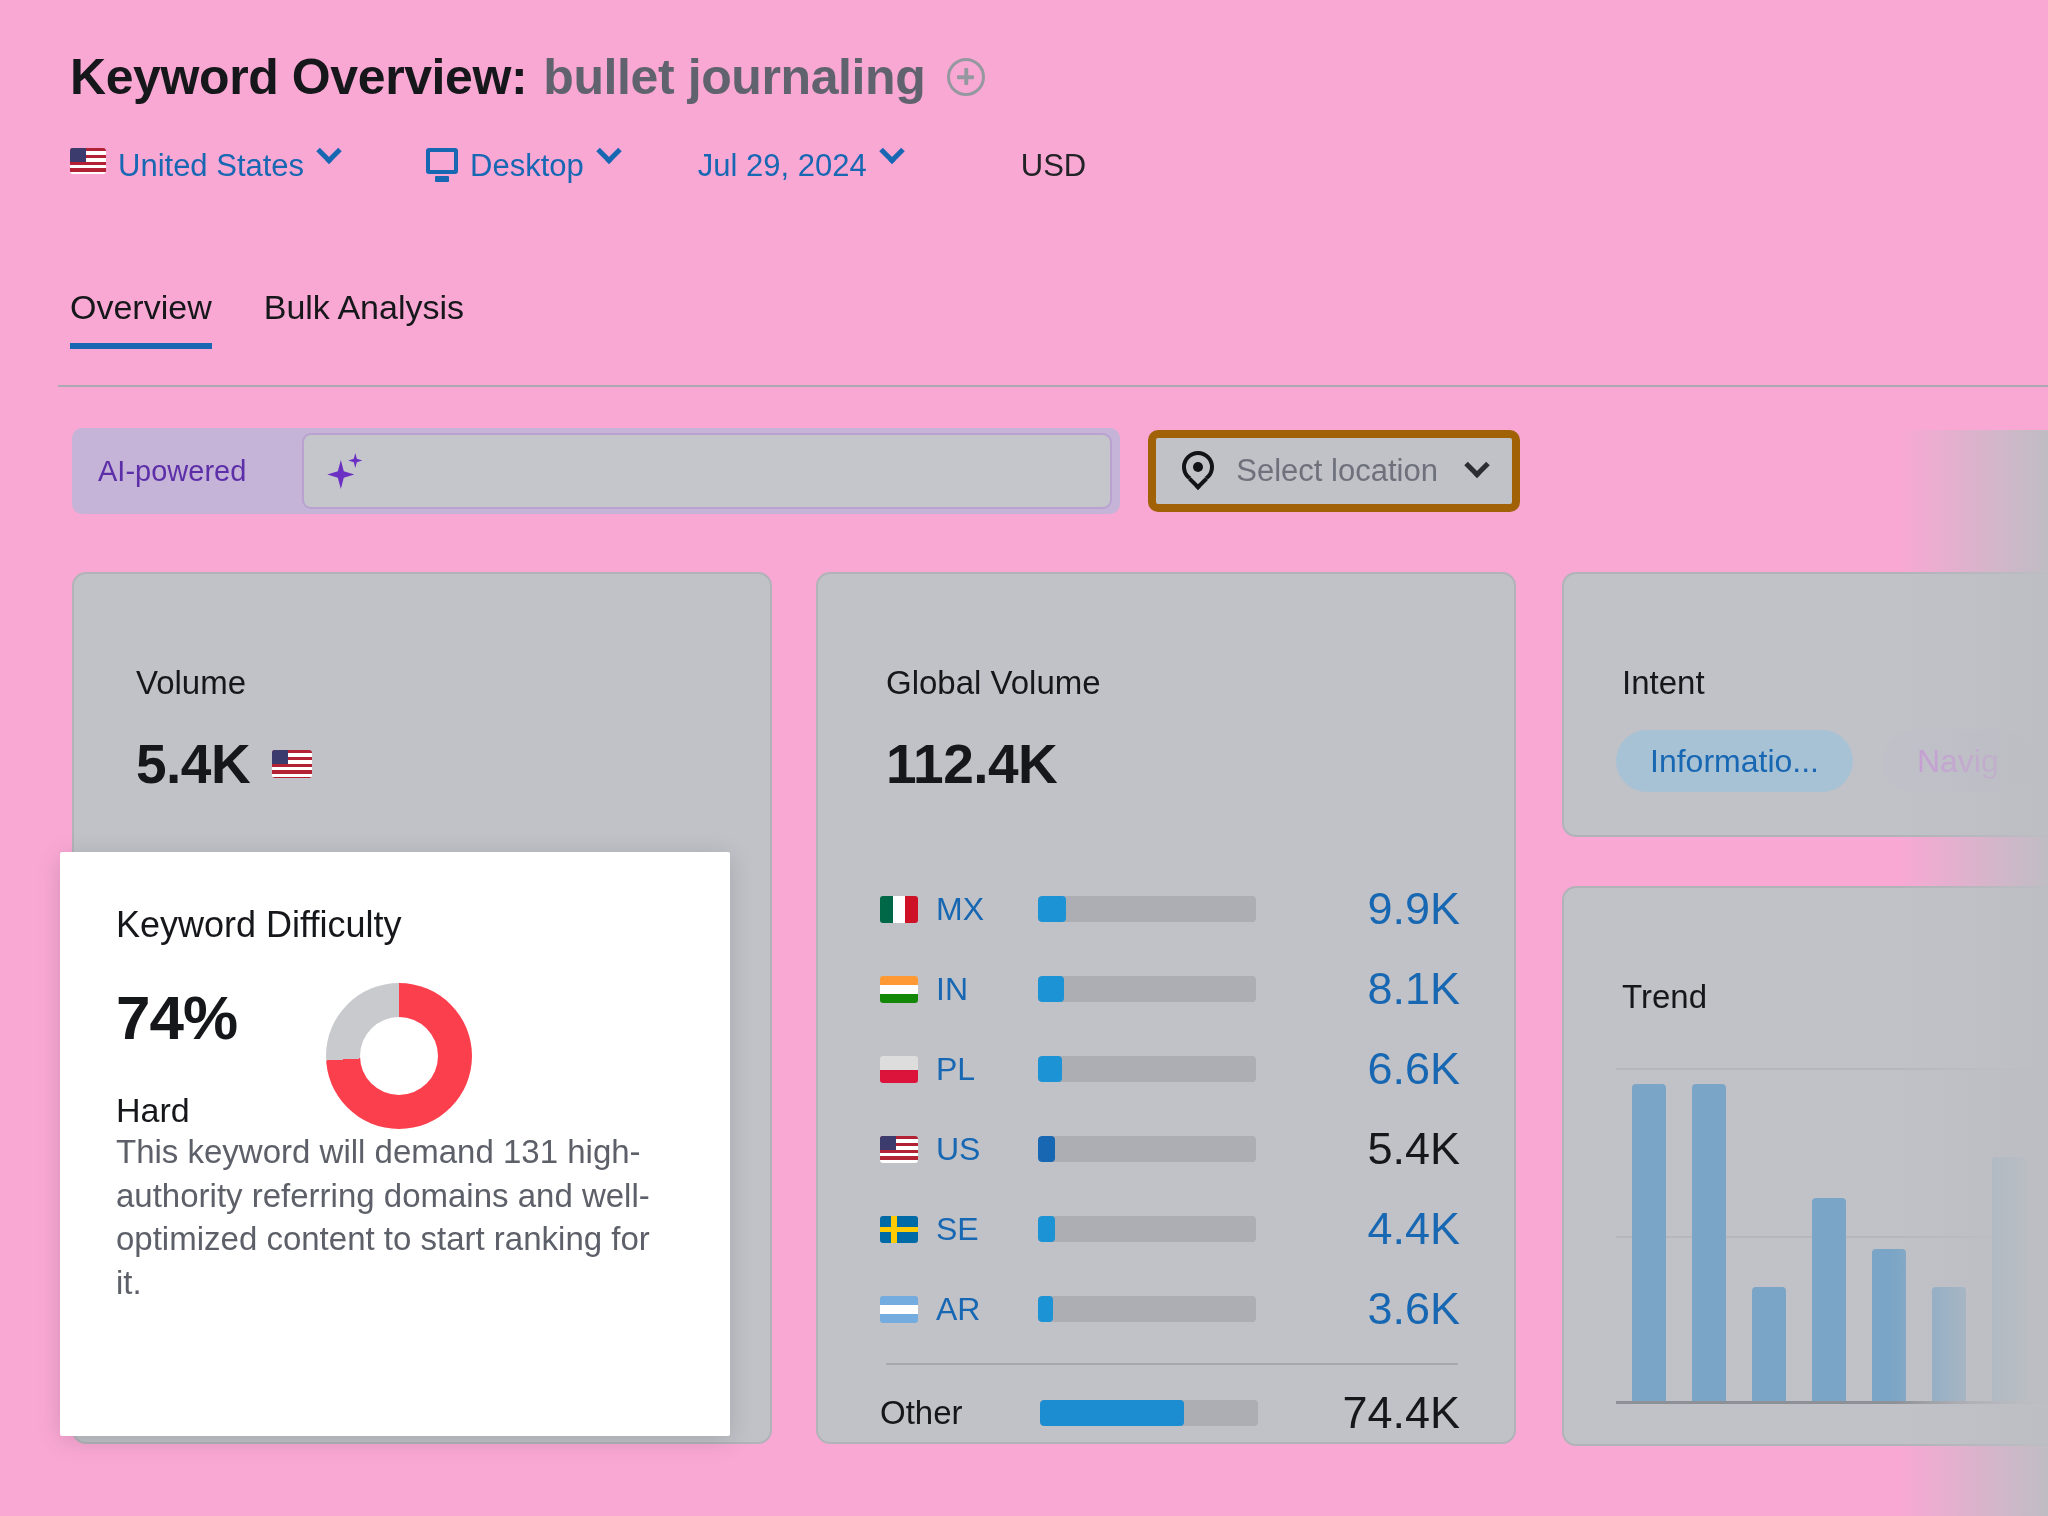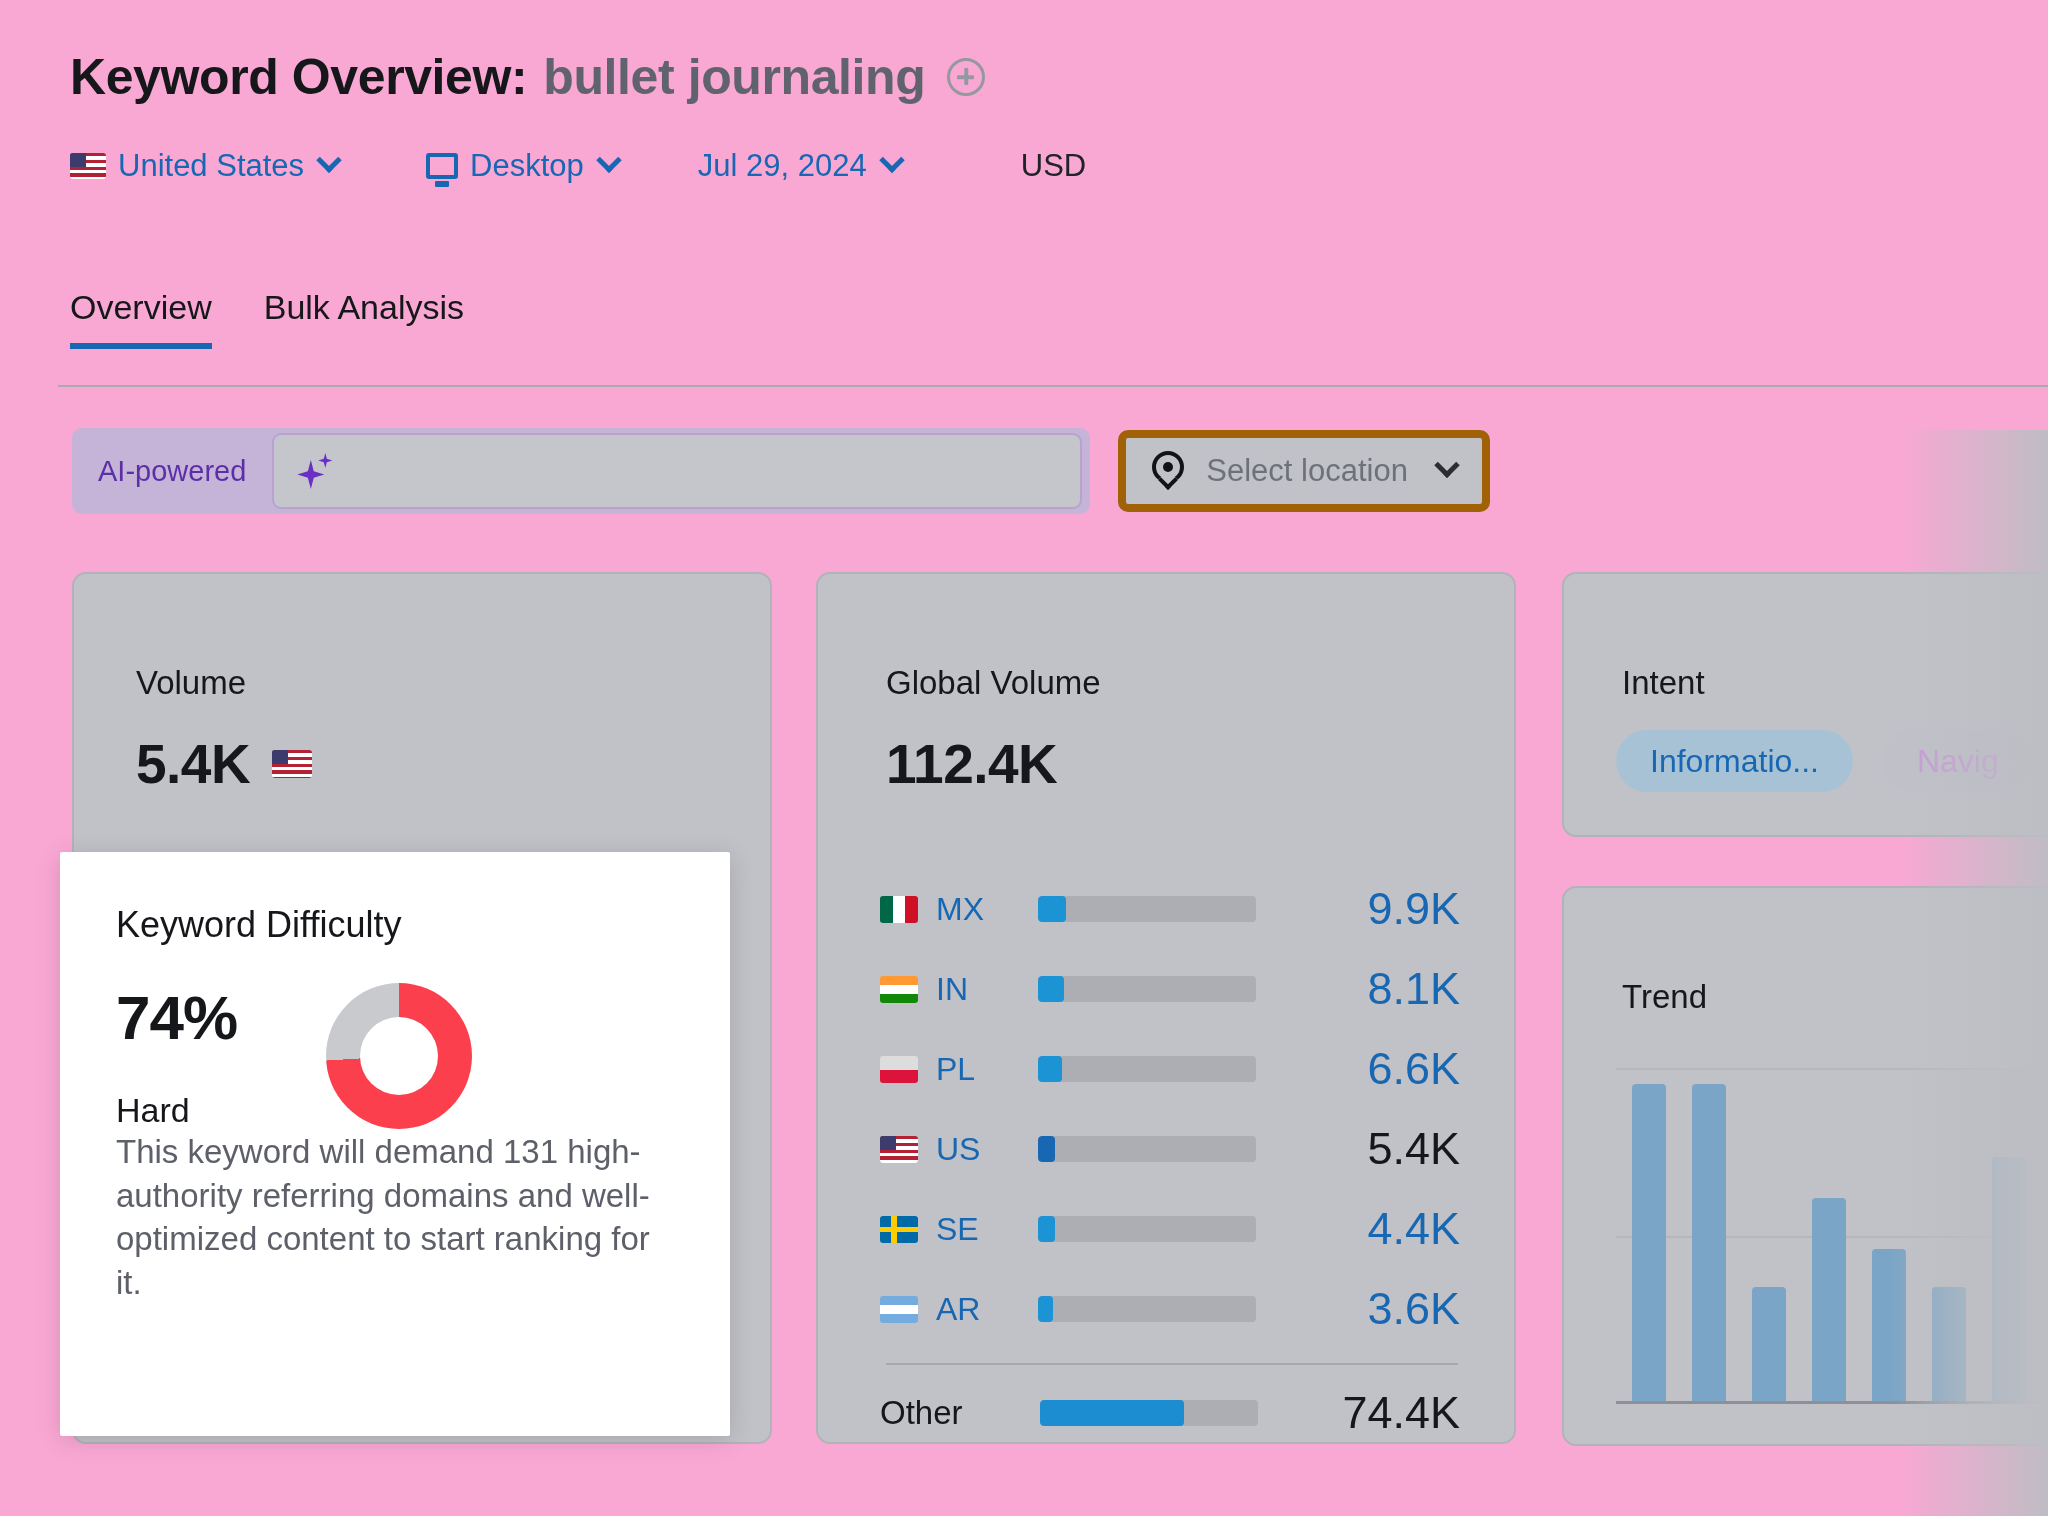--- a/index.html
+++ b/index.html
@@ -27,21 +27,21 @@
     border: 3.5px solid #9698a0; position: relative; display: inline-block;
     flex: 0 0 auto;
   }
   .plus-circle:before, .plus-circle:after {
     content: ""; position: absolute; background: #9698a0; border-radius: 1px;
   }
   .plus-circle:before { left: 50%; top: 7px; width: 3.5px; height: 17px; transform: translateX(-50%); }
   .plus-circle:after  { top: 50%; left: 7px; height: 3.5px; width: 17px; transform: translateY(-50%); }
 
   .meta-row { display: flex; align-items: center; margin-top: 42px; }
-  .meta-item { display: flex; align-items: center; font-size: 31px; color: #1767b3; white-space: nowrap; }
+  .meta-item { display: flex; font-size: 31px; color: #1767b3; white-space: nowrap; }
   .meta-item .lbl { margin-left: 12px; }
   .meta-usd { font-size: 31px; color: #222327; margin-left: 120px; }
   .gap-desktop { margin-left: 88px; }
   .gap-date { margin-left: 80px; }
   .chev {
     margin-left: 16px; width: 18px; height: 18px;
     border-right: 5px solid #1767b3; border-bottom: 5px solid #1767b3;
     transform: rotate(45deg) translate(-4px,-4px);
   }
   .flag {
@@ -69,21 +69,21 @@
   .tab { font-size: 34px; color: #16171a; padding-bottom: 22px; position: relative; }
   .tab.active:after {
     content:""; position:absolute; left:0; right:0; bottom:0; height:6px; background:#1767b3;
   }
   .tab-rule { position: absolute; left: 58px; right: 0; top: 385px; height: 2px; background: #a9abb1; }
 
   
   .aibar { position: absolute; left: 72px; top: 428px; display: flex; align-items: center; }
   .ai-wrap {
     display: flex; align-items: center; background: #c6b4d8;
-    border-radius: 10px; height: 86px; padding-right: 4px;
+    border-radius: 10px; height: 86px; padding-right: 4px; gap: 30px;
   }
   .ai-tag { font-size: 29px; color: #5c2fa8; padding: 0 26px 0 26px; white-space: nowrap; }
   .ai-input {
     display: flex; align-items: center; height: 76px; min-width: 810px;
     background: #c4c6cb; border: 2px solid #b9a2d0; border-radius: 9px;
     padding: 0 22px; margin-right: 4px;
   }
   .sparkle { position: relative; width: 36px; height: 36px; flex: 0 0 auto; margin-right: 14px; }
   .sparkle i {
     position: absolute; background: #6b2fc4; display: block;

